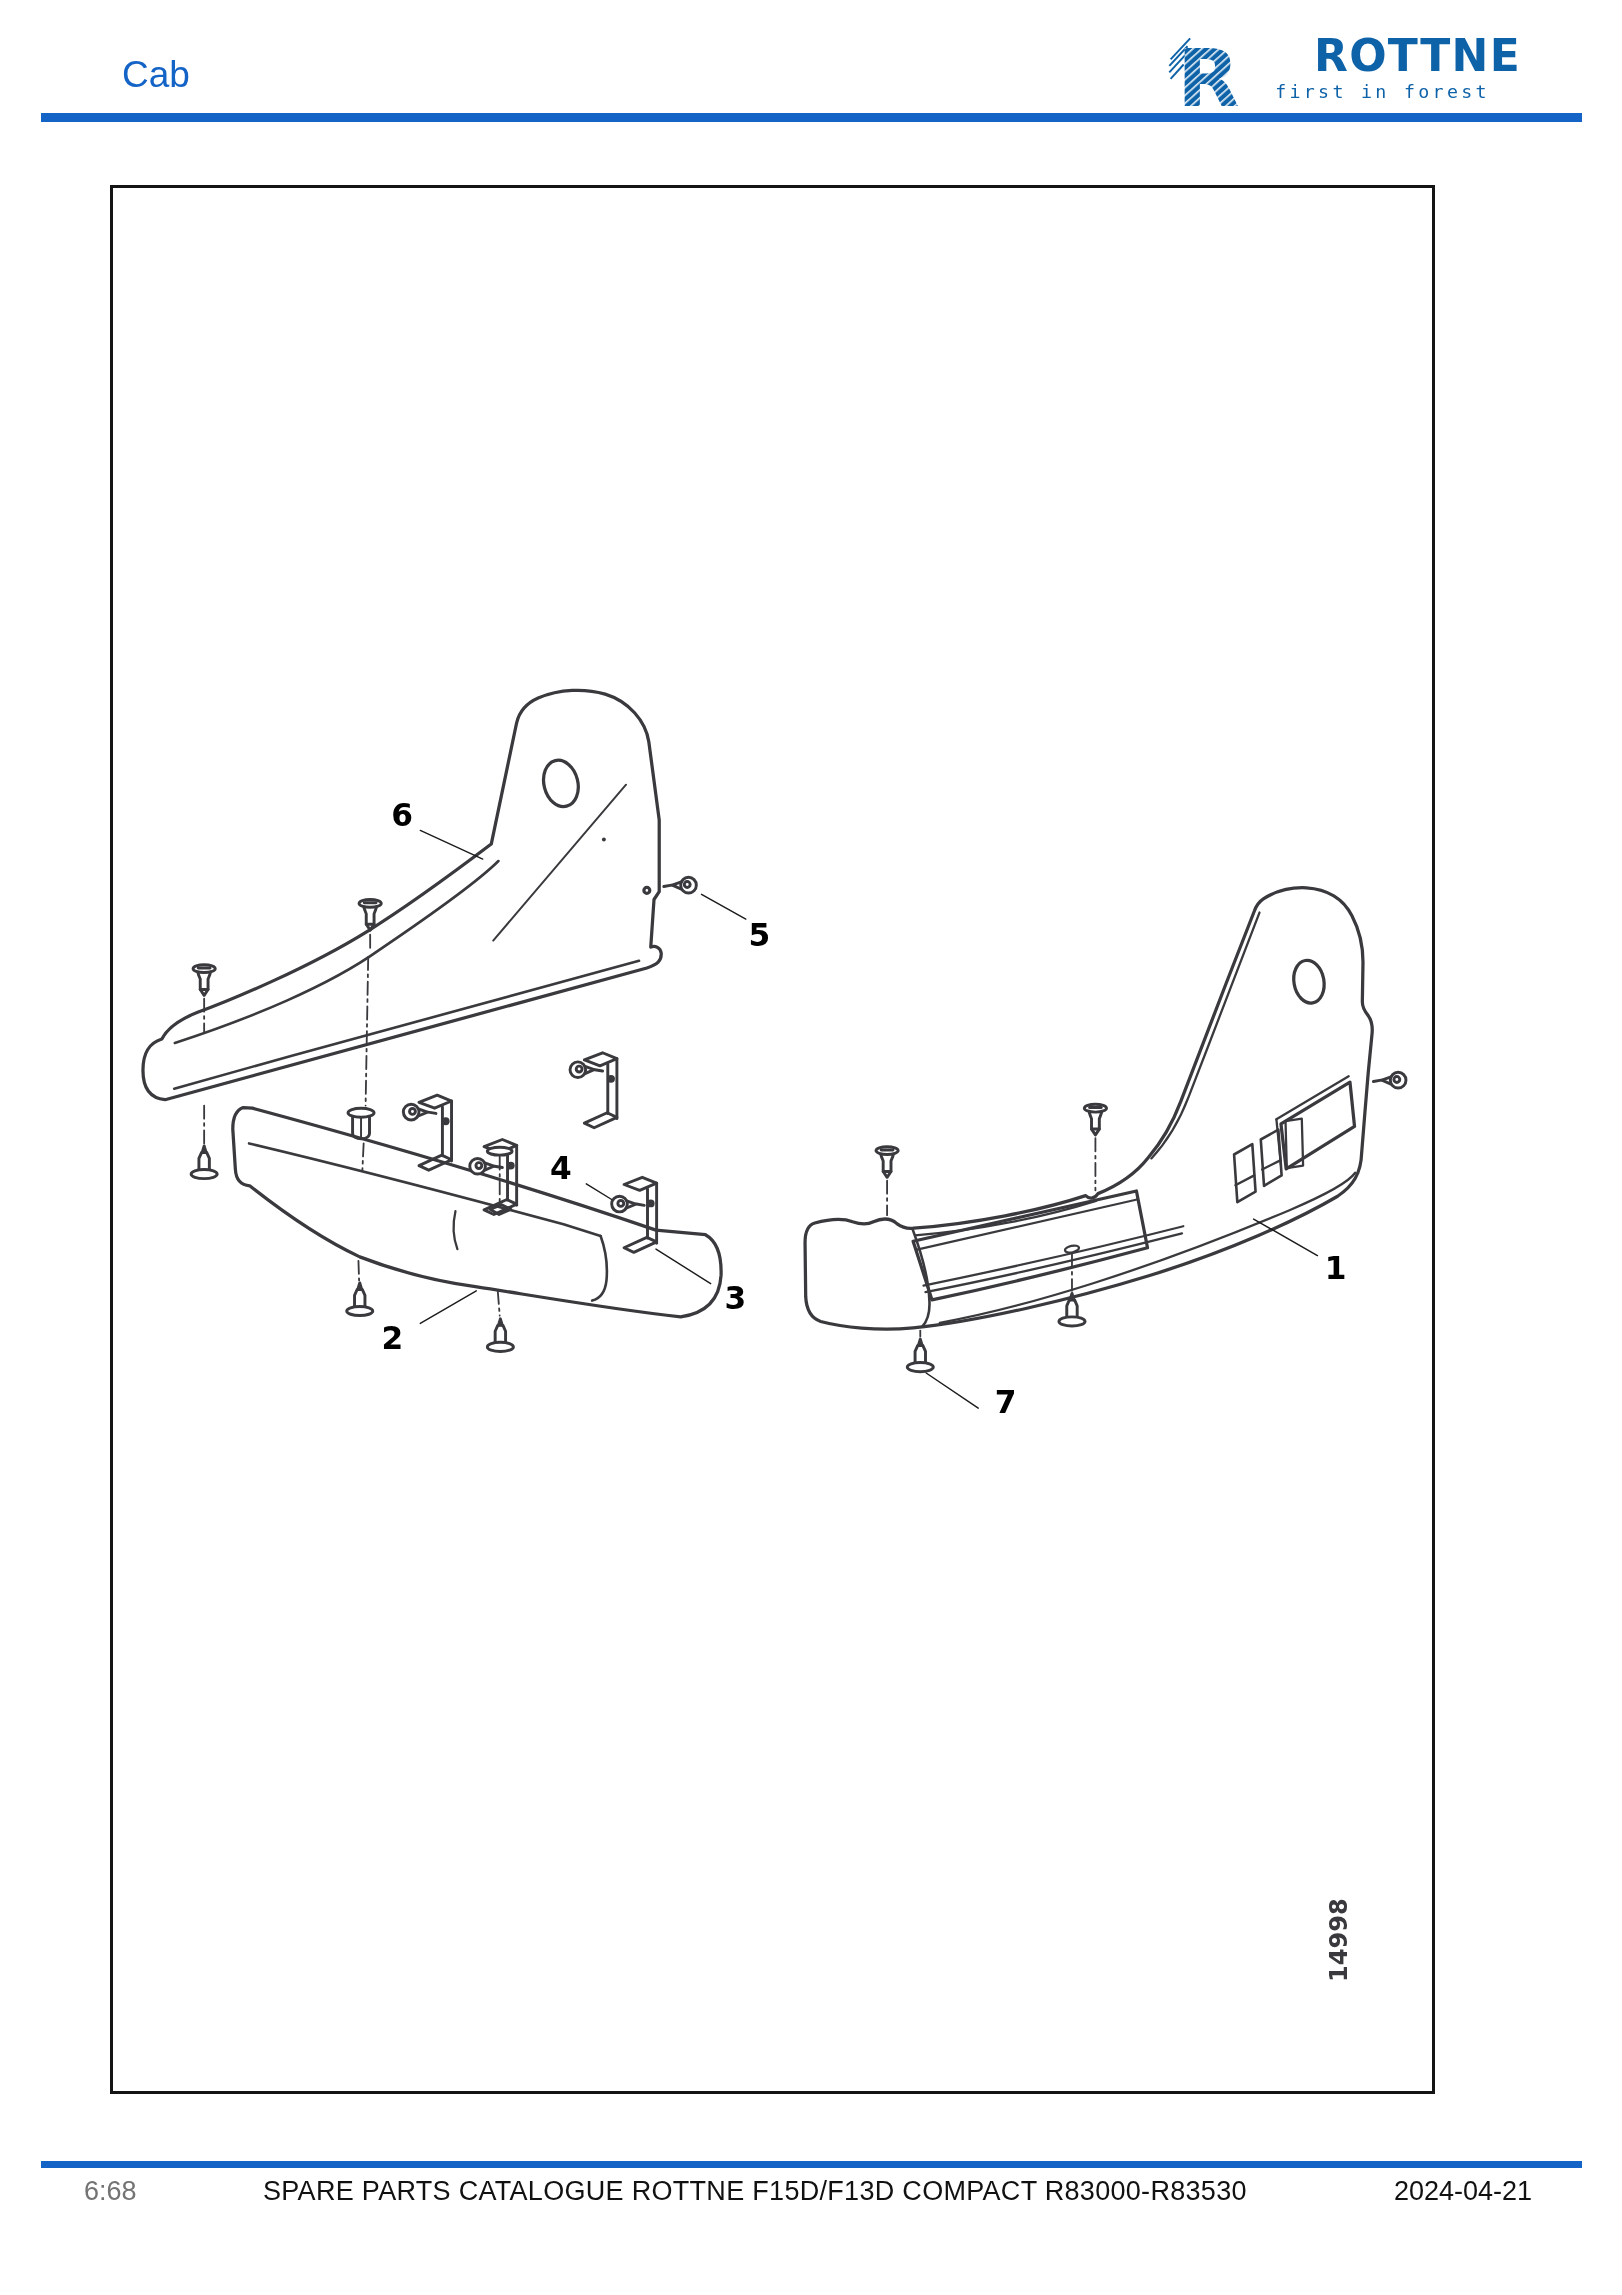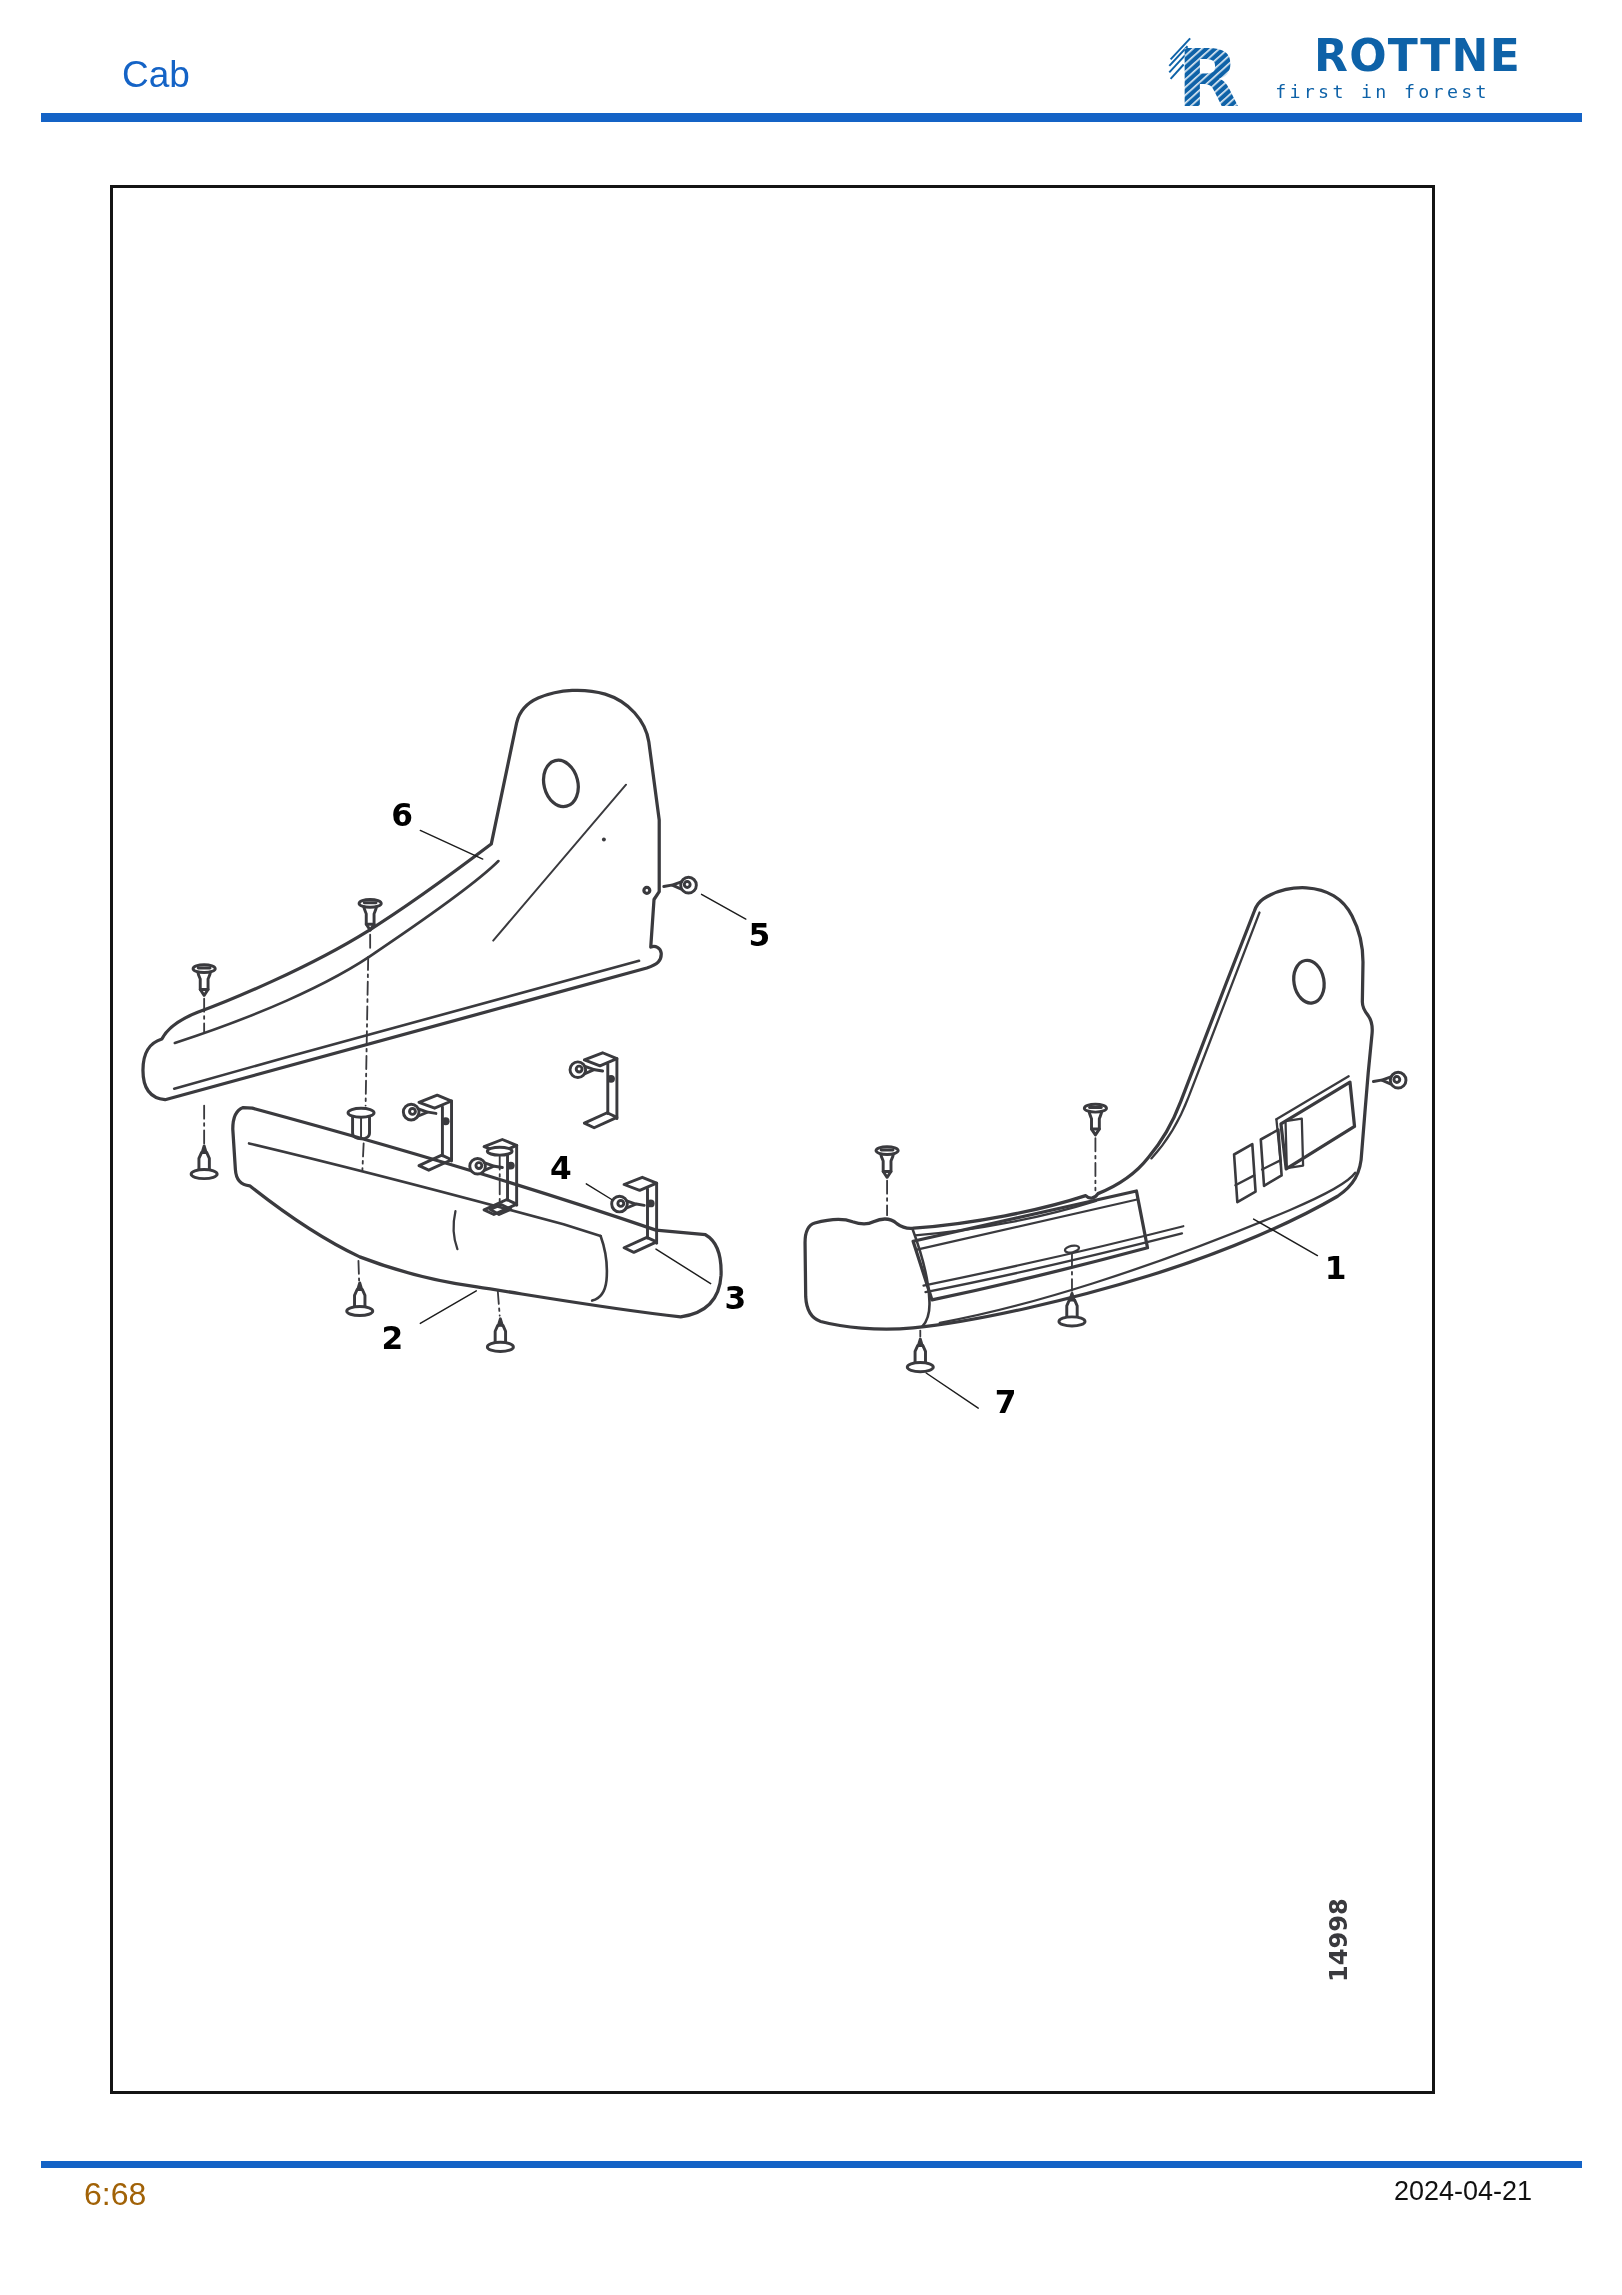--- a/index.html
+++ b/index.html
@@ -31,21 +31,21 @@
     font-family:"DejaVu Sans Mono","Liberation Mono",monospace;
   }
   .frame{
     position:absolute;left:110px;top:185px;width:1325px;height:1909px;
     border:3.9px solid #141414;box-sizing:border-box;background:#fff;
   }
   .frame svg{display:block;width:100%;height:100%;color:var(--line-color);}
   .footer-rule{
     position:absolute;left:41px;top:2161px;width:1541px;height:6.5px;background:var(--accent-blue);
   }
-  .footer-page{position:absolute;left:84px;top:2176px;font-size:32px;color:#a16207;}
+  .footer-page{position:absolute;left:84px;top:2176px;font-size:27px;color:#737373;}
   .footer-title{position:absolute;left:263px;top:2176px;font-size:27px;color:#111;letter-spacing:0.3px;}
   .footer-date{position:absolute;left:1394px;top:2176px;font-size:27px;color:#111;}
   .callout{font-family:"DejaVu Sans","Liberation Sans",sans-serif;font-weight:bold;font-size:48px;fill:#000;}
   .figno{font-family:"DejaVu Sans","Liberation Sans",sans-serif;font-weight:bold;font-size:37px;fill:var(--line-color);}
 </style>
 </head>
 <body>
 
 <div class="page">
 
@@ -235,16 +235,17 @@
         <text class="callout" x="612" y="1262">6</text>
         <text class="callout" x="1539" y="2162">7</text>
       </g>
 
       <text class="figno" transform="translate(2064,3034) rotate(-90)">14998</text>
     </svg>
   </div>
 
   <div class="footer-rule"></div>
   <div class="footer-page">6:68</div>
+  <div class="footer-title">SPARE PARTS CATALOGUE ROTTNE F15D/F13D COMPACT R83000-R83530</div>
   <div class="footer-date">2024-04-21</div>
 
 </div>
 
 
 </body></html>

